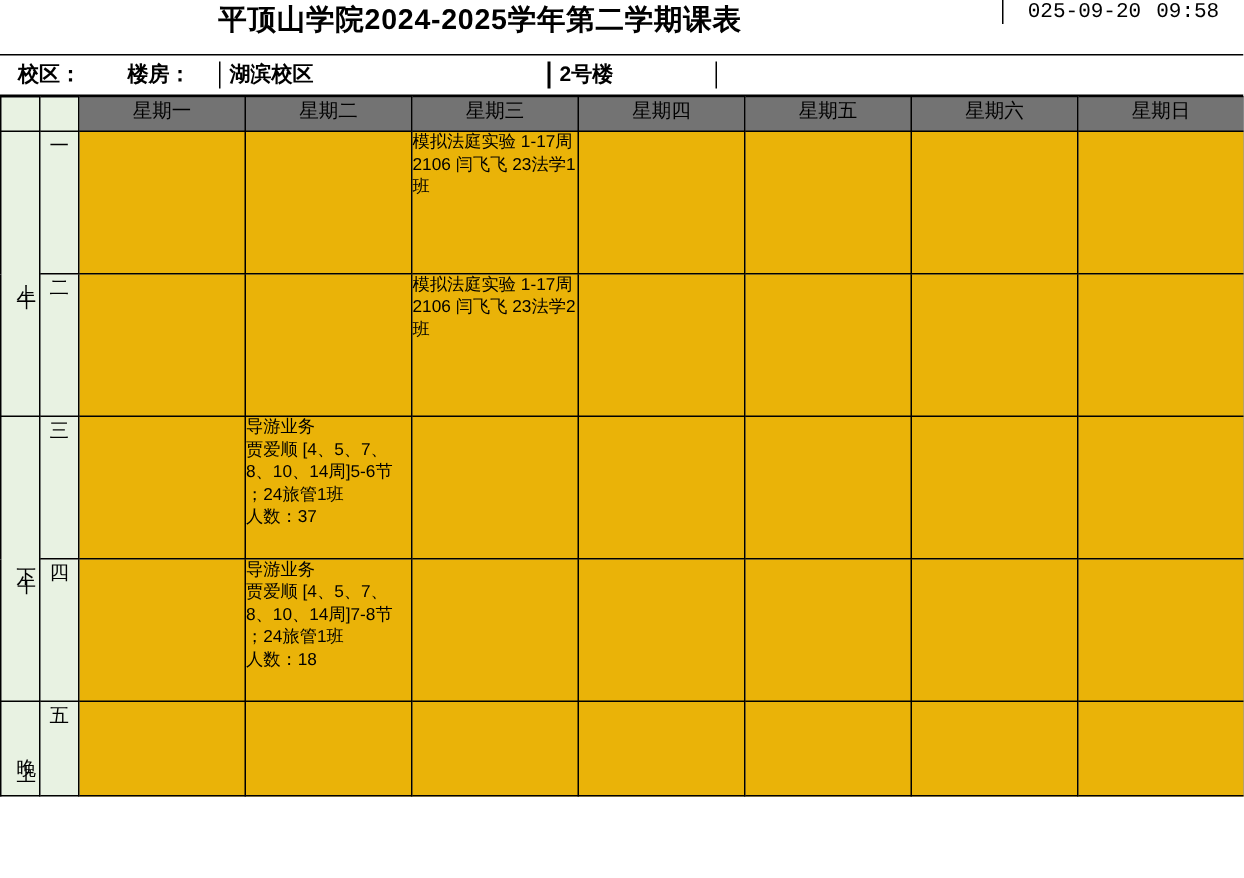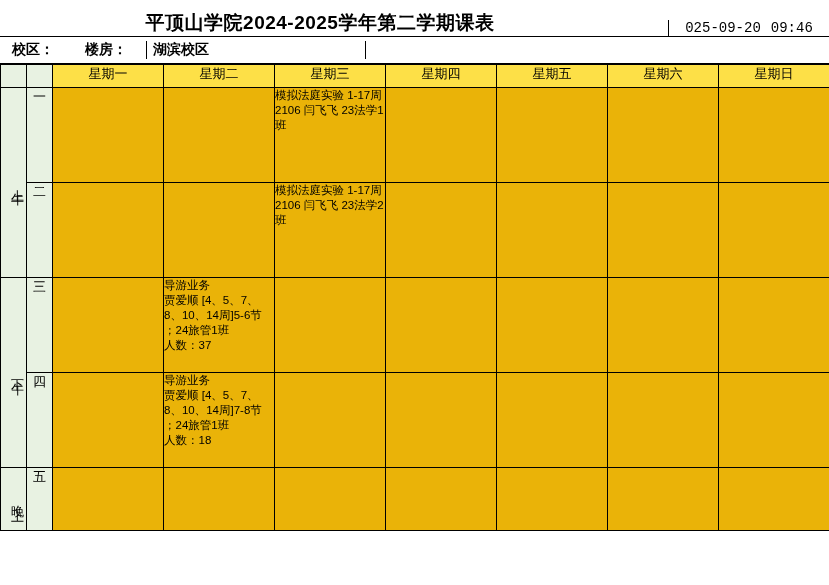--- a/index.html
+++ b/index.html
@@ -16,21 +16,21 @@
   .page {
     position: relative;
     width: 829px;
     height: 585px;
     box-sizing: border-box;
   }
 
   
   .header-row {
     display: flex;
-    align-items: flex-end;
+    align-items: flex-start;
     height: 36px;
     border-bottom: 1px solid #000;
     gap: 28px;
   }
   .header-title {
     flex: 1 1 auto;
     display: flex;
     align-items: center;
     justify-content: center;
     font-size: 19px;
@@ -100,21 +100,21 @@
   .col-daypart { width: 26px; }
   .col-period  { width: 26px; }
   .col-day     { width: 111px; }
 
   thead th {
     height: 22px;
     text-align: center;
     vertical-align: middle;
     font-size: 13px;
     font-weight: normal;
-    background: #fde047;
+    background: #737373;
   }
   .corner-a, .corner-b {
     background: #e8f2e2;
   }
 
   .daypart {
     background: #e8f2e2;
     text-align: center;
     vertical-align: middle;
     font-size: 13px;
@@ -148,28 +148,29 @@
 </style>
 </head>
 <body>
 
 <div class="page">
 
   <div class="header-row">
     <div class="header-title">平顶山学院2024-2025学年第二学期课表</div>
     <div class="header-datetime">
       <span>025-09-20</span>
-      <span>09:46</span>
+      <span>09:58</span>
     </div>
   </div>
 
   <div class="info-row">
     <div class="info-cell info-label lbl-campus">校区：</div>
     <div class="info-cell info-label lbl-build">楼房：</div>
     <div class="info-cell info-value val-campus">湖滨校区</div>
+    <div class="info-cell info-value val-build">2号楼</div>
     <div class="info-cell spacer-cell"></div>
   </div>
 
   <table class="grid">
     <colgroup>
       <col class="col-daypart">
       <col class="col-period">
       <col class="col-day">
         <col class="col-day">
         <col class="col-day">

